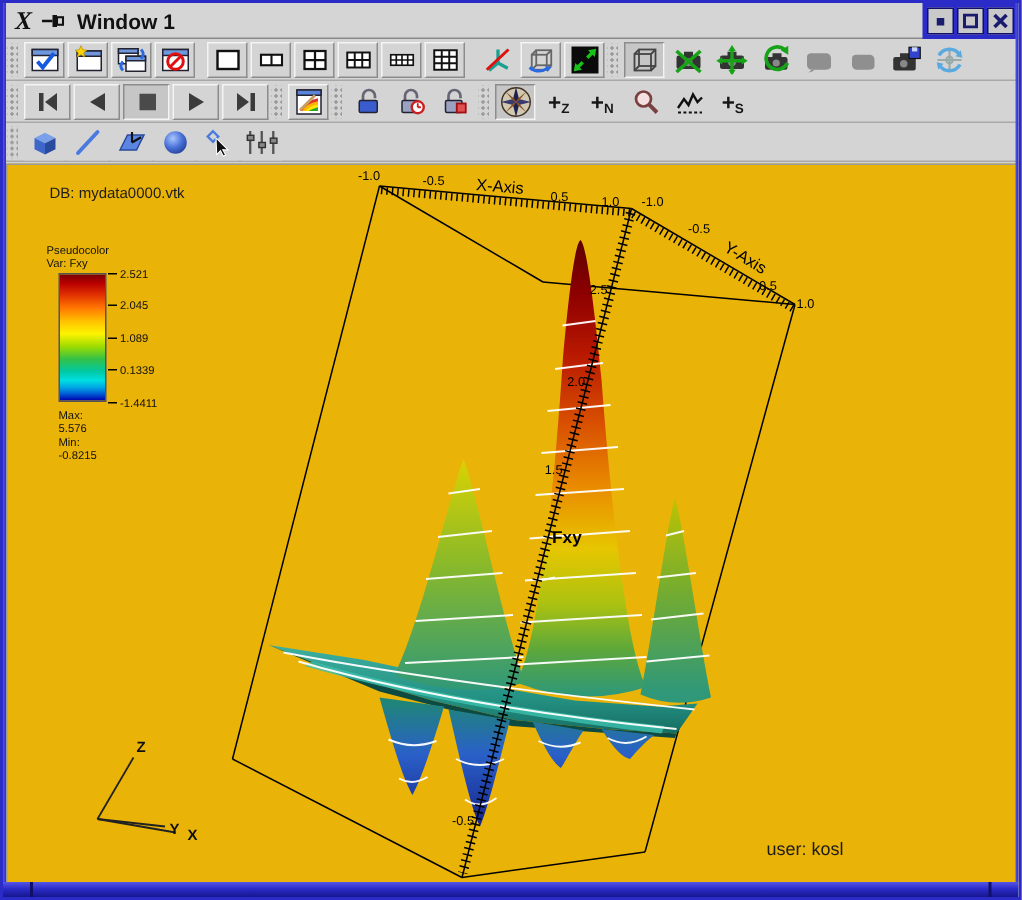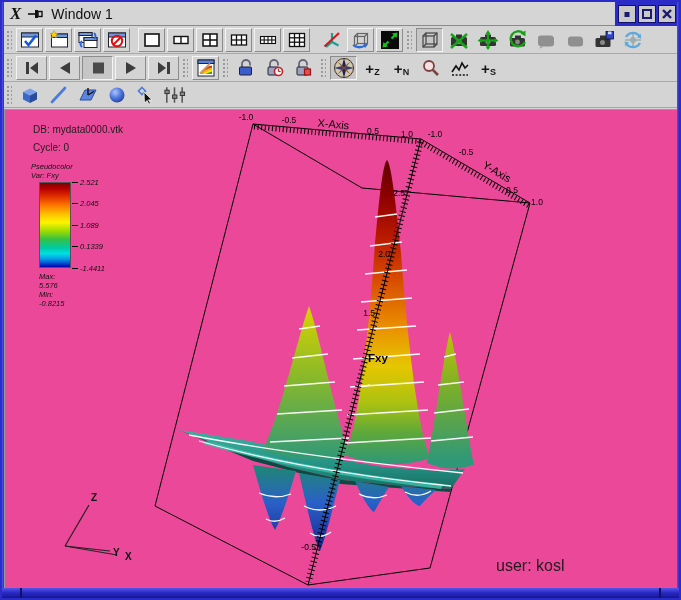--- a/index.html
+++ b/index.html
@@ -5,21 +5,21 @@
   html,body{margin:0;padding:0;background:#555;}
   *{box-sizing:border-box;}
   .window{position:relative;width:681px;height:600px;background:#d4d4d4;
     font-family:"Liberation Sans",sans-serif;border:2px solid #2b2bc8;overflow:hidden;}
   
   .titlebar{position:absolute;left:0;top:0;right:0;height:24px;background:#d5d5d5;
     border-bottom:1px solid #8a8a8a;display:flex;align-items:center;padding-left:8px;}
   .xlogo{font-family:"Liberation Serif",serif;font-style:italic;font-weight:bold;
     font-size:17px;color:#111;margin-right:6px;line-height:1;}
   .pin{margin-right:8px;display:flex;align-items:center;}
-  .title{font-weight:normal;font-size:14px;color:#111;}
+  .title{font-weight:bold;font-size:14px;color:#111;}
   .winbtns{position:absolute;right:0;top:0;height:24px;background:#2b2bc8;
     display:flex;align-items:center;gap:2px;padding:2px 3px 2px 3px;}
   .wbtn{width:18px;height:18px;background:#c9c9c9;border:1px solid #10106a;
     display:flex;align-items:center;justify-content:center;cursor:pointer;}
   
   .tbrow{position:absolute;left:0;right:0;display:flex;align-items:center;
     background:#d4d4d4;border-bottom:1px solid #a8a8a8;padding-left:2px;}
   .tb1{top:25px;height:27px;}
   .tb2{top:53px;height:27px;}
   .tb3{top:81px;height:25px;}
@@ -31,34 +31,34 @@
     border-right:1px solid #8c8c8c;border-bottom:1px solid #8c8c8c;
     display:flex;align-items:center;justify-content:center;padding:0;cursor:pointer;}
   .btn.pressed{background:#c6c6c6;
     border-top:1px solid #8c8c8c;border-left:1px solid #8c8c8c;
     border-right:1px solid #f4f4f4;border-bottom:1px solid #f4f4f4;}
   .btn.flat{border-color:transparent;}
   .gap{width:6px;}
   .pick{font-weight:bold;color:#161616;font-size:15px;line-height:1;display:flex;align-items:flex-start;}
   .pick sub{font-size:9px;font-weight:bold;position:relative;top:7px;left:0px;}
   
-  .viewport{position:absolute;left:2px;top:107px;width:675px;height:481px;background:#ec4899;
+  .viewport{position:absolute;left:2px;top:107px;width:675px;height:481px;background:#eab308;
     border:1px solid #9a9a9a;overflow:hidden;}
   .vp-abs{position:absolute;}
   .db-block{left:28px;top:11px;font-size:10px;color:#1c1c1c;line-height:18px;}
-  .legend{left:26px;top:52px;font-size:7.5px;color:#111;line-height:9px;font-style:italic;}
+  .legend{left:26px;top:52px;font-size:7.5px;color:#111;line-height:9px;}
   .cbar-wrap{position:absolute;left:8px;top:20px;}
   .cbar{width:32px;height:86px;border:1px solid #555;
     background:linear-gradient(180deg,#7d0000 0%,#b80000 7%,#e03000 16%,#ff7300 26%,
       #ffc100 37%,#fdf400 47%,#9fdc00 57%,#35c146 67%,#00c9a4 77%,#00dfe2 84%,
       #00a2e4 90%,#0055d4 95%,#0000ac 100%);}
   .cbar-tick{position:absolute;left:33px;width:6px;height:1px;background:#000;}
   .cbar-lab{position:absolute;left:41px;font-size:7.5px;color:#111;transform:translateY(-4px);}
   .minmax{position:absolute;left:8px;top:110px;line-height:9px;}
-  .footer{left:491px;top:449px;font-size:16px;color:#1c1c1c;line-height:14px;}
+  .footer{left:506px;top:449px;font-size:12px;color:#1c1c1c;line-height:14px;}
   svg text{font-family:"Liberation Sans",sans-serif;}
   
   .bottombar{position:absolute;left:0;right:0;bottom:0;height:10px;
     background:linear-gradient(180deg,#5555e8 0%,#2b2bc8 45%,#16168e 100%);cursor:ns-resize;}
   .bottombar .seg{position:absolute;top:0;bottom:0;width:2px;background:#10106a;}
   .sideframe{position:absolute;top:0;bottom:10px;width:2px;
     background:linear-gradient(90deg,#5555e8,#2b2bc8);cursor:ew-resize;}
 </style>
 </head>
 <body>
@@ -588,21 +588,20 @@
       </g>
       <g font-size="10" fill="#111" font-weight="bold">
         <text x="88" y="498">Z</text>
         <text x="110" y="553">Y</text>
         <text x="122" y="557">X</text>
       </g>
     </svg>
 
     <div class="vp-abs db-block">
       <div>DB: mydata0000.vtk</div>
-      <div>Cycle: 0</div>
     </div>
 
     <div class="vp-abs legend">
       <div>Pseudocolor</div>
       <div>Var: Fxy</div>
       <div class="cbar-wrap">
         <div class="cbar"></div>
         <div class="cbar-tick" style="top:0px"></div>
         <div class="cbar-tick" style="top:21px"></div>
         <div class="cbar-tick" style="top:43px"></div>

